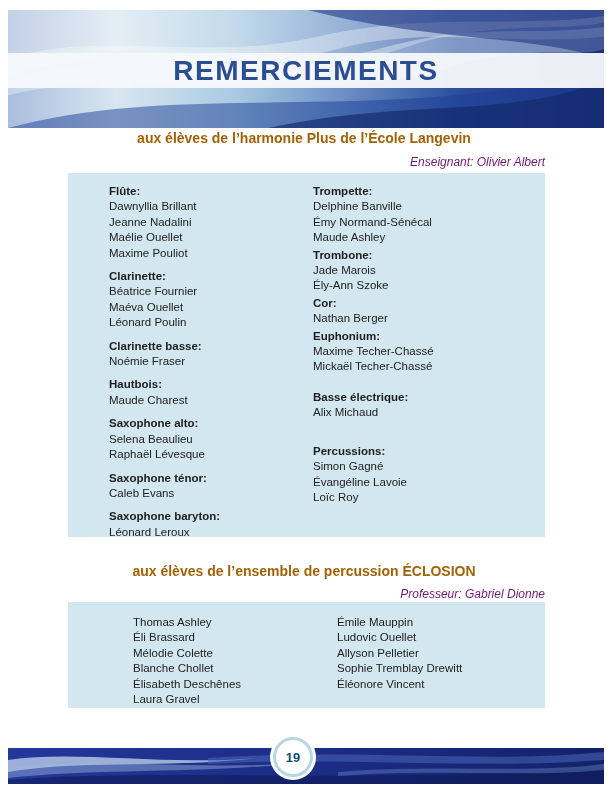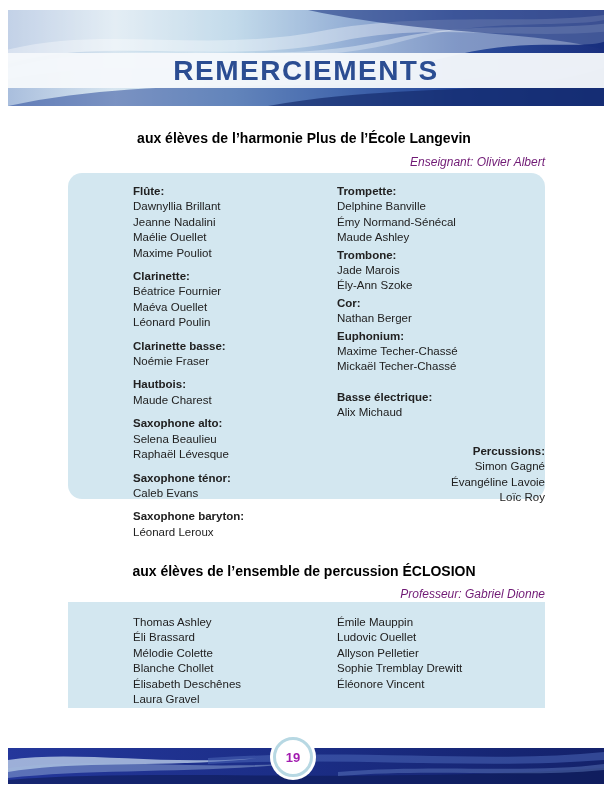--- a/index.html
+++ b/index.html
@@ -6,69 +6,69 @@
   html,body { width:612px; height:792px; }
   body {
     font-family:"Liberation Sans","DejaVu Sans",sans-serif;
     background:#ffffff;
     position:relative;
     overflow:hidden;
   }
   .page { position:absolute; inset:0; background:#ffffff; }
 
   
-  .banner { position:absolute; top:10px; left:8px; width:596px; height:96px; overflow:hidden; }
+  .banner { position:absolute; top:10px; left:8px; width:596px; height:118px; overflow:hidden; }
   .banner svg { position:absolute; inset:0; width:100%; height:100%; display:block; }
   .title-band {
     position:absolute; top:43px; left:0; right:0; height:35px;
     background:rgba(245,248,251,0.96);
     display:flex; align-items:center; justify-content:center;
   }
   .title-text {
     font-size:28px; font-weight:bold; letter-spacing:1.5px; color:#2b4d92;
   }
 
   
   .section-heading {
     position:absolute; left:0; width:608px; text-align:center;
-    font-weight:bold; font-size:14px; color:#000000;
+    font-weight:bold; font-size:14px; color:#a16207;
   }
   #heading-1 { top:130px; }
   #heading-2 { top:563px; }
   .credit {
     position:absolute; right:67px; font-style:italic; font-size:12px; color:#701a75;
   }
   #credit-1 { top:155px; }
   #credit-2 { top:587px; }
 
   
   .listbox {
     position:absolute; left:68px; width:477px;
     background:#d3e7f0; display:flex; align-items:flex-start;
   }
-  #box-1 { top:173px; height:326px; padding:11px 0 0 65px;border-radius:14px; }
+  #box-1 { top:173px; height:364px; padding:11px 0 0 41px; }
   #box-2 { top:602px; height:106px; padding:13px 0 0 65px; }
   .col { font-size:11.5px; line-height:15.4px; color:#212121; }
   .col-0 { width:204px; flex:none; }
   .col-1 { flex:1 1 auto; }
   .group + .group { margin-top:8px; }
   .group.gap-small { margin-top:2px; }
   .group.gap-large { margin-top:15px; }
-  .group.gap-xlarge { margin-top:23px;text-align:right; }
+  .group.gap-xlarge { margin-top:23px; }
   .group-label { font-weight:bold; }
 
   
   .footer-band { position:absolute; top:748px; left:8px; width:596px; height:36px; overflow:hidden; }
   .footer-band svg { position:absolute; inset:0; width:100%; height:100%; display:block; }
   .page-circle {
     position:absolute; top:737px; left:273px; width:40px; height:40px;
     border-radius:50%; background:#ffffff; border:3px solid #b7d8e3;
     box-shadow:0 0 0 3px #ffffff;
     display:flex; align-items:center; justify-content:center;
-    font-weight:bold; font-size:13px; color:#a21caf;
+    font-weight:bold; font-size:13px; color:#0c4a6e;
   }
 </style>
 </head>
 <body>
 
 <div class="page">
 
   <div class="banner">
     <svg viewBox="0 0 596 97" preserveAspectRatio="none" aria-hidden="true">
       <defs>

